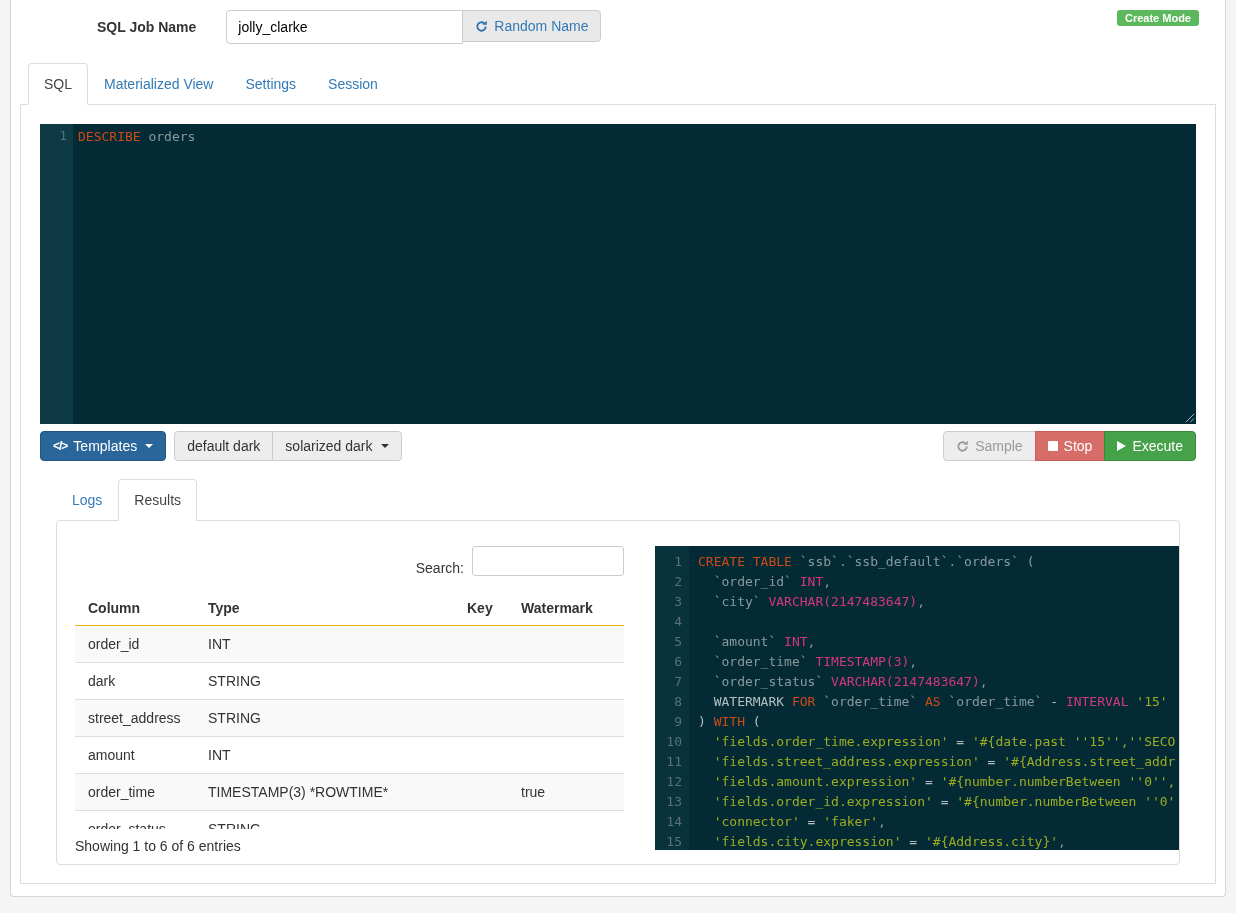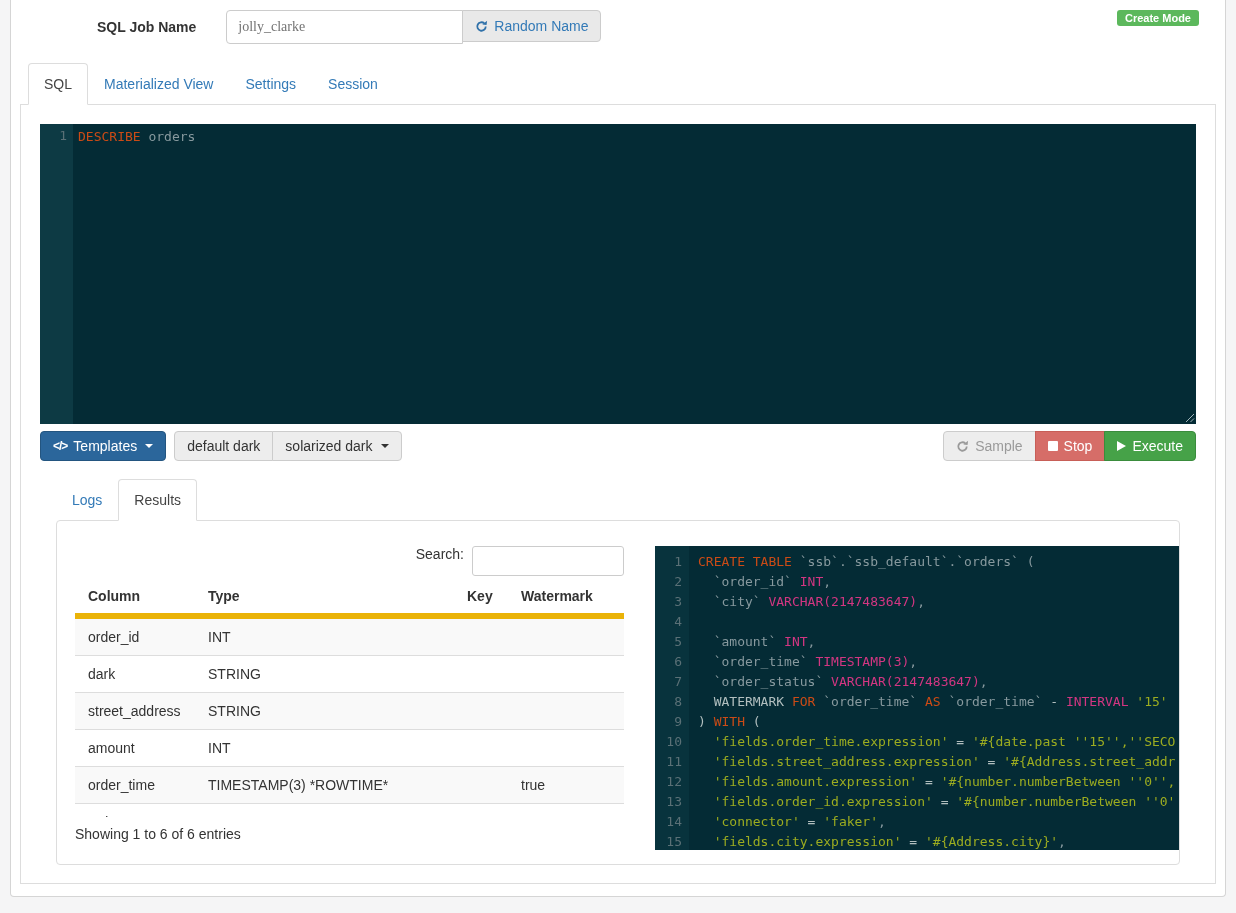--- a/index.html
+++ b/index.html
@@ -19,21 +19,21 @@
     --line-number:#5a7076;
   }
   *{box-sizing:border-box;margin:0;padding:0;}
   html,body{width:1236px;height:913px;overflow:hidden;}
   body{background:#f5f5f6;font-family:"Liberation Sans",sans-serif;font-size:14px;color:#333;}
   .card{position:relative;margin:0 10px;height:897px;background:#fff;border:1px solid #d5d5d5;border-top:none;border-radius:0 0 4px 4px;}
   
   .job-row{display:flex;align-items:center;padding-top:10px;}
   .job-label{margin-left:86px;font-weight:bold;color:#333;line-height:32px;}
   .input-group{display:flex;margin-left:30px;}
-  .job-input{width:237px;height:32px;border:1px solid #ccc;border-radius:4px 0 0 4px;padding:16px 11px;font-size:14px;color:#737373;font-family:Liberation Serif, serif;outline:none;}
+  .job-input{width:237px;height:32px;border:1px solid #ccc;border-radius:4px 0 0 4px;padding:16px 11px;font-size:14px;color:#000000;font-family:Liberation Sans, sans-serif;outline:none;}
   .random-btn{height:32px;margin-left:-1px;border:1px solid #ccc;border-radius:0 4px 4px 0;background:#e9e9e9;color:var(--accent-blue);font-size:14px;padding:0 12px;display:flex;align-items:center;gap:6px;cursor:pointer;font-family:"Liberation Sans",sans-serif;}
   .mode-badge{position:absolute;top:10px;right:26px;background:var(--badge-green);color:#fff;font-size:11px;font-weight:bold;padding:2px 8px;border-radius:3px;}
   
   .tabs-wrap{margin:19px 9px 0 9px;}
   .nav-tabs{display:flex;padding-left:8px;border-bottom:1px solid #ddd;}
   .nav-tabs .tab{padding:10px 15px;font-size:14px;color:var(--accent-blue);cursor:pointer;border:1px solid transparent;border-radius:4px 4px 0 0;margin-bottom:-1px;line-height:20px;}
   .nav-tabs .tab.active{color:#444;background:#fff;border-color:#ddd #ddd #fff #ddd;cursor:default;}
   .tab-pane{border:1px solid #ddd;border-top:none;padding:19px 19px 18px 19px;background:#fff;}
   
   .editor{position:relative;height:300px;background:var(--editor-bg);font-family:"DejaVu Sans Mono",monospace;font-size:13px;overflow:hidden;}
@@ -58,27 +58,27 @@
   .caret{display:inline-block;width:0;height:0;border-left:4px solid transparent;border-right:4px solid transparent;border-top:4px solid currentColor;margin-left:2px;}
   .code-glyph{font-weight:bold;font-size:12px;letter-spacing:-1px;}
   .stop-square{display:inline-block;width:10px;height:10px;background:#fff;border-radius:1px;}
   .play-tri{display:inline-block;width:0;height:0;border-top:5px solid transparent;border-bottom:5px solid transparent;border-left:9px solid #fff;}
   
   .sub-tabs{display:flex;margin:18px 16px 0 16px;padding-left:0;}
   .sub-tabs .tab{padding:10px 15px;font-size:14px;color:var(--accent-blue);cursor:pointer;border:1px solid transparent;border-radius:4px 4px 0 0;margin-bottom:-1px;position:relative;z-index:2;line-height:20px;}
   .sub-tabs .tab.active{color:#444;background:#fff;border-color:#ddd #ddd #fff #ddd;cursor:default;}
   .results-panel{margin:0 16px;border:1px solid #ddd;border-radius:4px;height:345px;padding:25px 0 0 18px;display:flex;background:#fff;position:relative;z-index:1;overflow:hidden;}
   .left-col{width:549px;}
-  .search-row{display:flex;justify-content:flex-end;align-items:flex-start;margin-bottom:4px;height:30px;}
+  .search-row{display:flex;justify-content:flex-end;align-items:flex-end;margin-bottom:16px;height:30px;}
   .search-label{margin-right:8px;color:#333;}
   .search-input{width:152px;height:30px;border:1px solid #ccc;border-radius:3px;padding:0 8px;font-size:14px;outline:none;font-family:"Liberation Sans",sans-serif;}
   .table-clip{height:237px;overflow:hidden;}
   table.results{width:549px;border-collapse:collapse;table-layout:fixed;font-size:14px;color:#333;}
   table.results col.c1{width:120px;} table.results col.c2{width:259px;} table.results col.c3{width:54px;} table.results col.c4{width:116px;}
-  table.results th{text-align:left;font-weight:bold;padding:8px 6px 9px 13px;border-bottom:6px solid #eab308;}
+  table.results th{text-align:left;font-weight:bold;padding:8px 6px 9px 13px;border-bottom:1px solid #eab308;}
   table.results td{padding:10px 6px 10px 13px;border-top:1px solid #ddd;line-height:16px;overflow:hidden;white-space:nowrap;}
   table.results tbody tr:first-child td{border-top:none;}
   table.results tbody tr:nth-child(odd){background:#f9f9f9;}
   .summary{margin-top:9px;color:#333;}
   
   .ddl-panel{width:545px;height:304px;margin-left:31px;background:var(--editor-bg);font-family:"DejaVu Sans Mono",monospace;font-size:13px;overflow:hidden;padding-top:6px;position:relative;}
   .ddl-panel::before{content:"";position:absolute;left:0;top:0;bottom:0;width:34px;background:var(--panel-gutter-bg);}
   .ddl-line{display:flex;line-height:20px;position:relative;}
   .ddl-line .ln{width:34px;flex:none;text-align:right;padding-right:7px;color:var(--line-number);}
   .ddl-line .code{white-space:pre;padding-left:9px;}

